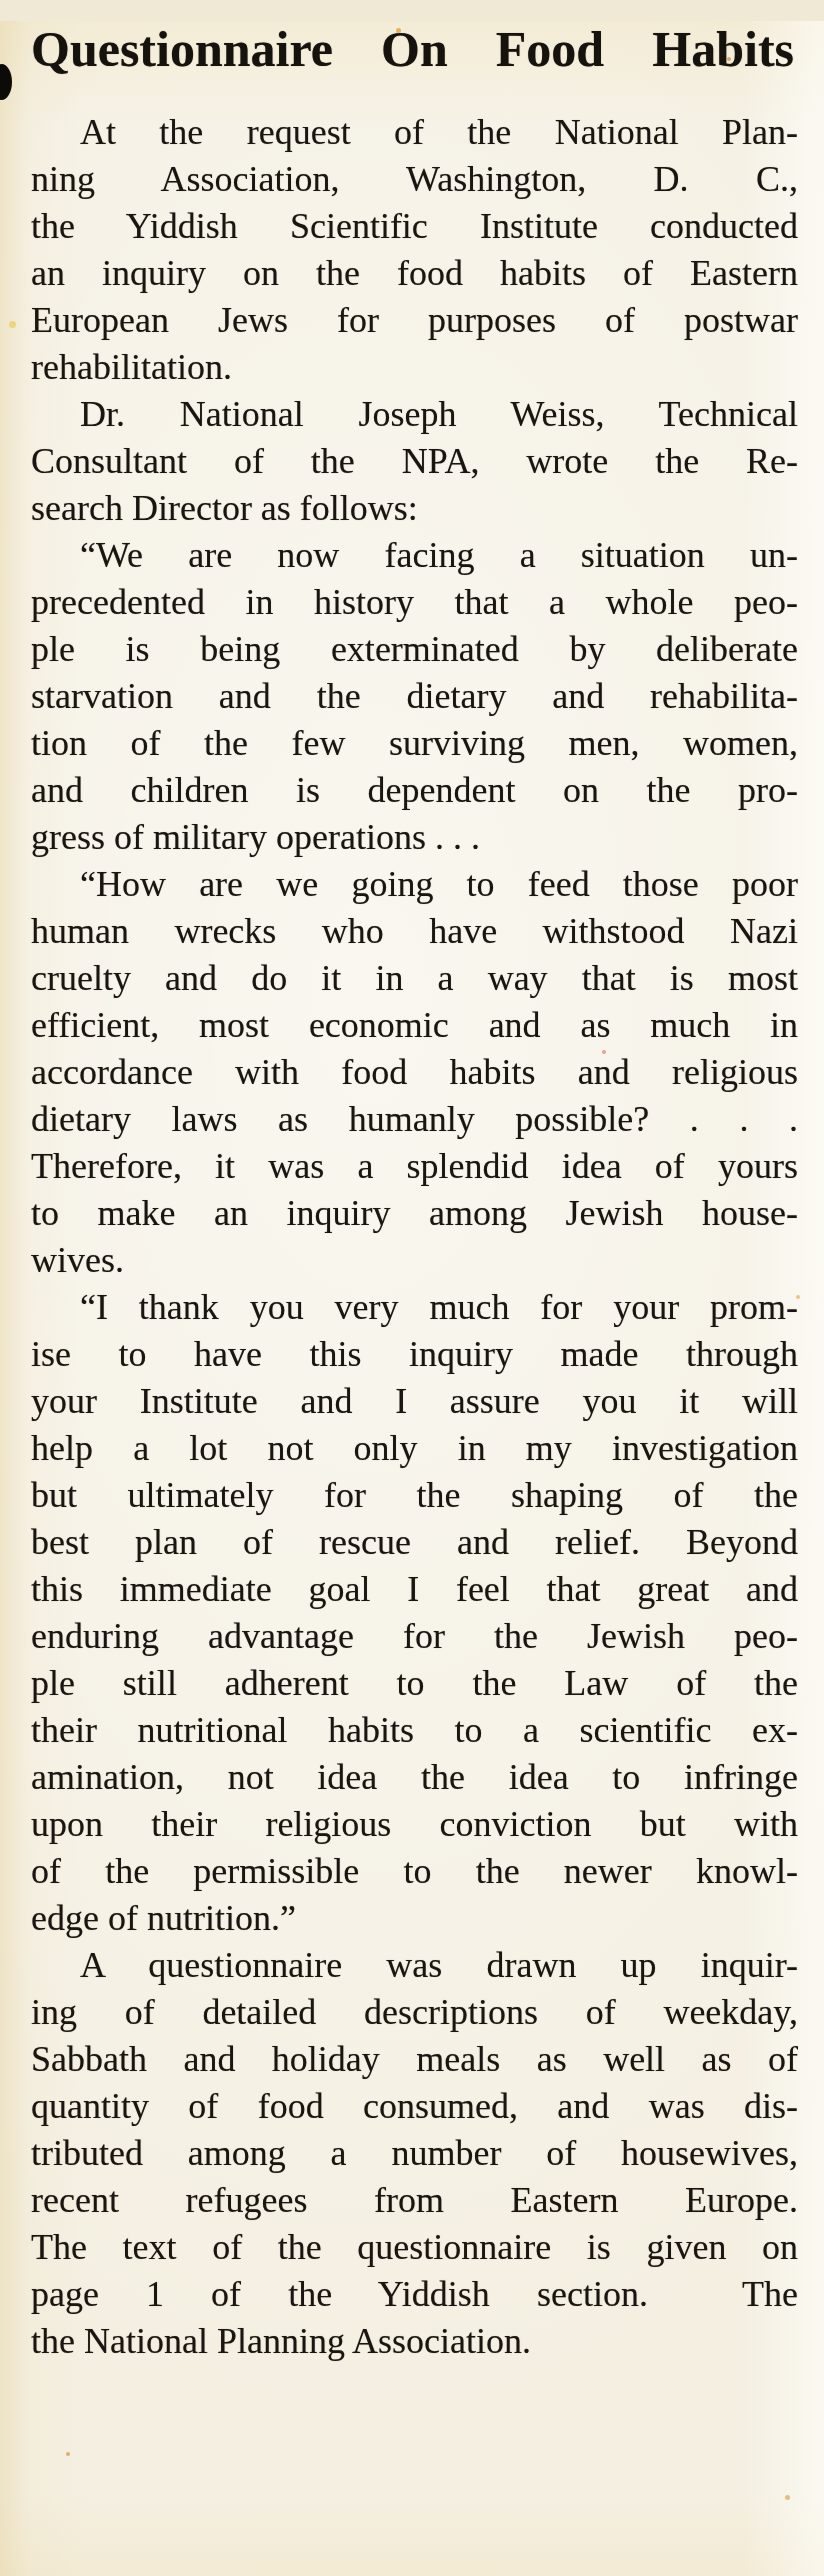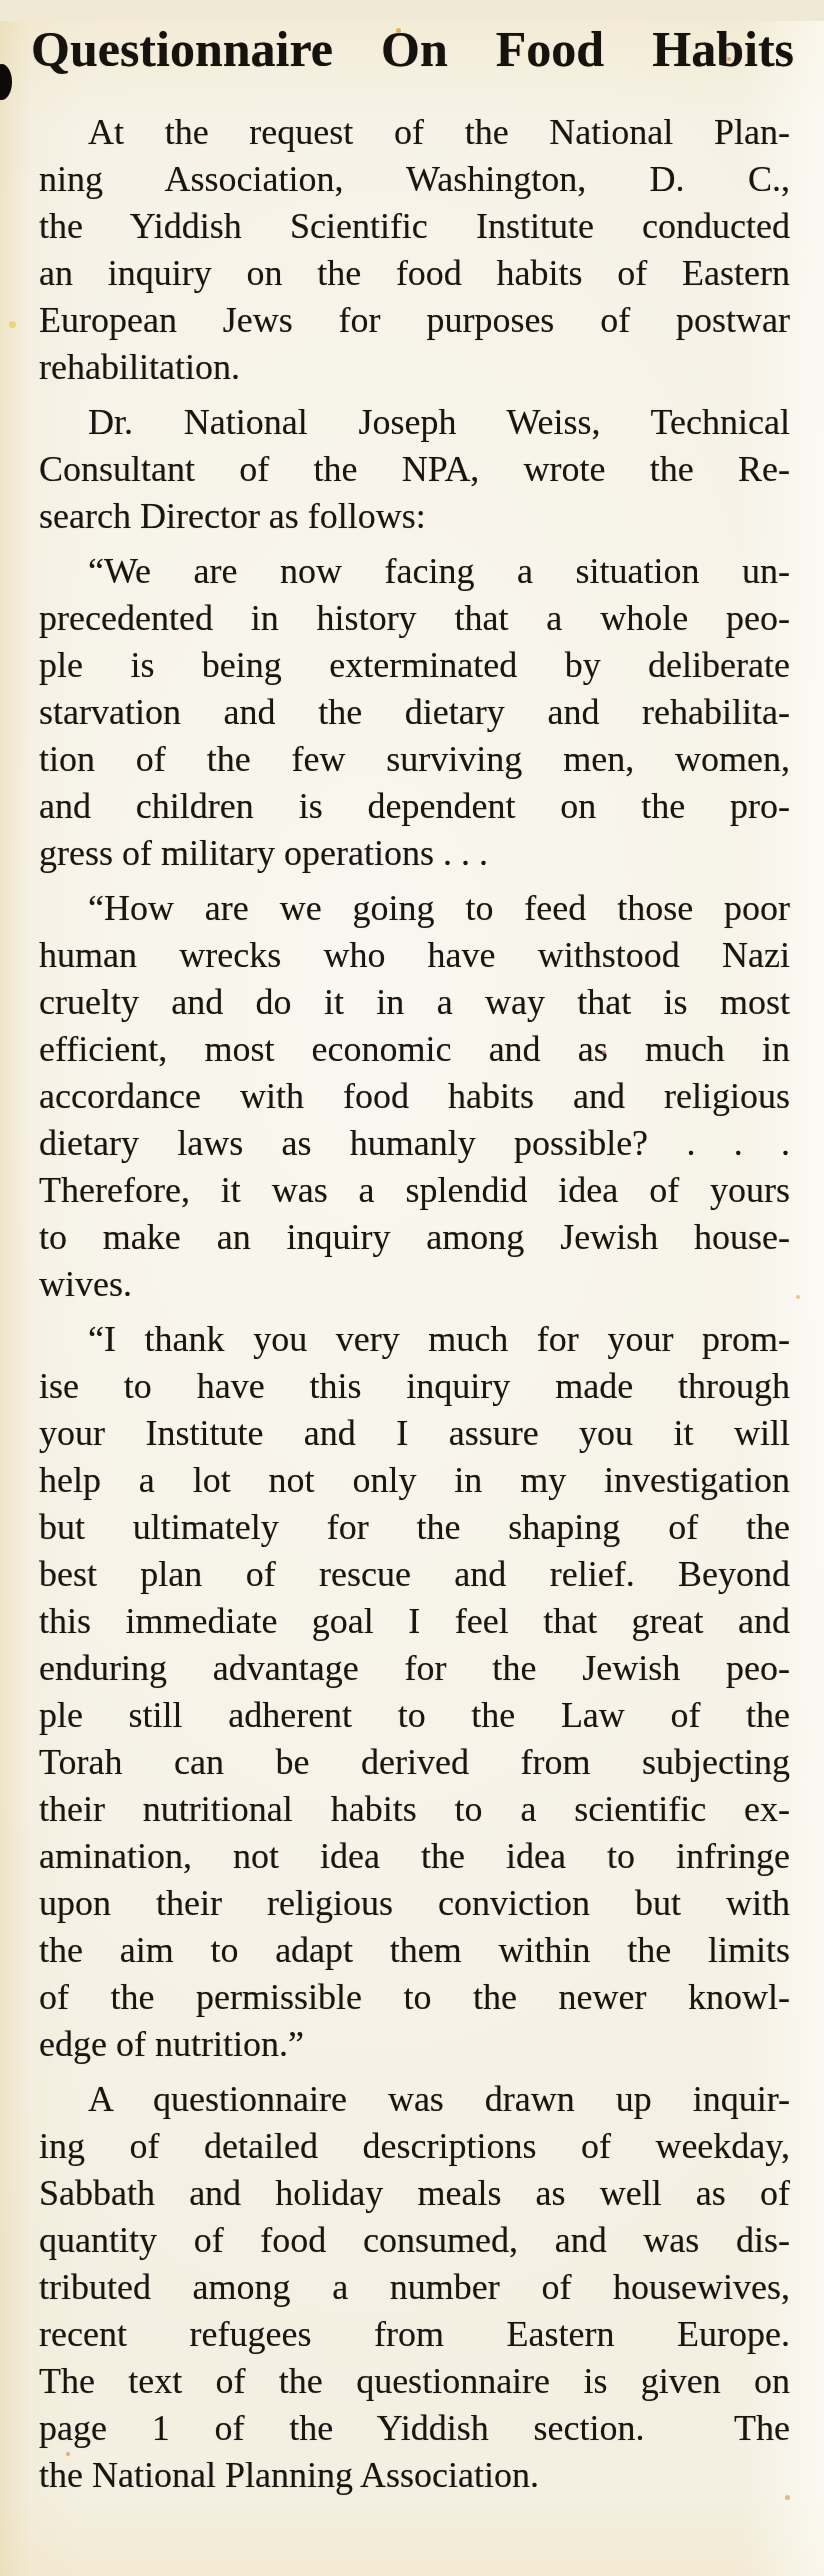--- a/index.html
+++ b/index.html
@@ -50,21 +50,21 @@
     text-align-last: justify;
     text-shadow: 0 0 0.9px rgba(22,18,13,0.45);
     white-space: nowrap;
   }
   .article-body {
     margin-top: 31px;
     font-size: 36px;
     line-height: 47px;
     text-shadow: 0 0 0.9px rgba(26,21,16,0.38);
   }
-  .para { margin: 8px; }
+  .para { margin: 0; }
   .line {
     text-align: justify;
     text-align-last: justify;
     white-space: normal;
   }
   .line.last {
     text-align: right;
     text-align-last: left;
   }
   .line.first {
@@ -144,25 +144,23 @@
       <div class="para">
         <div class="line first">“I thank you very much for your prom-</div>
         <div class="line">ise to have this inquiry made through</div>
         <div class="line">your Institute and I assure you it will</div>
         <div class="line">help a lot not only in my investigation</div>
         <div class="line">but ultimately for the shaping of the</div>
         <div class="line">best plan of rescue and relief. Beyond</div>
         <div class="line">this immediate goal I feel that great and</div>
         <div class="line">enduring advantage for the Jewish peo-</div>
         <div class="line">ple still adherent to the Law of the</div>
-        <div class="line">Torah can be derived from subjecting</div>
         <div class="line">their nutritional habits to a scientific ex-</div>
         <div class="line">amination, not idea the idea to infringe</div>
         <div class="line">upon their religious conviction but with</div>
-        <div class="line">the aim to adapt them within the limits</div>
         <div class="line">of the permissible to the newer knowl-</div>
         <div class="line last">edge of nutrition.”</div>
       </div>
       <div class="para">
         <div class="line first">A questionnaire was drawn up inquir-</div>
         <div class="line">ing of detailed descriptions of weekday,</div>
         <div class="line">Sabbath and holiday meals as well as of</div>
         <div class="line">quantity of food consumed, and was dis-</div>
         <div class="line">tributed among a number of housewives,</div>
         <div class="line">recent refugees from Eastern Europe.</div>

